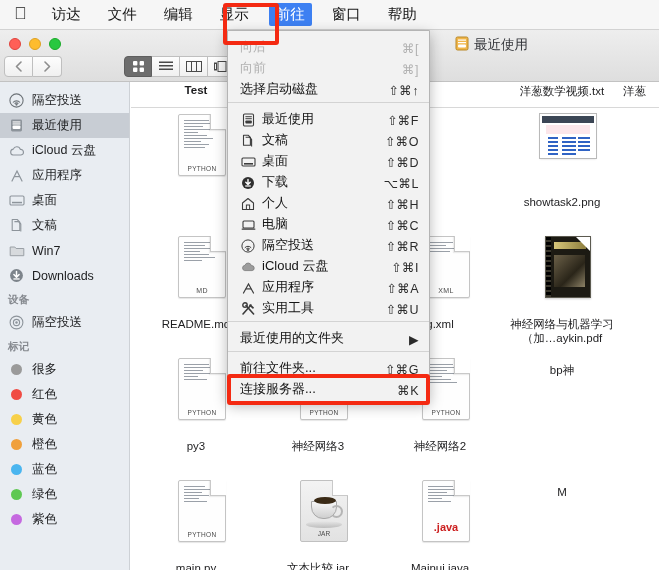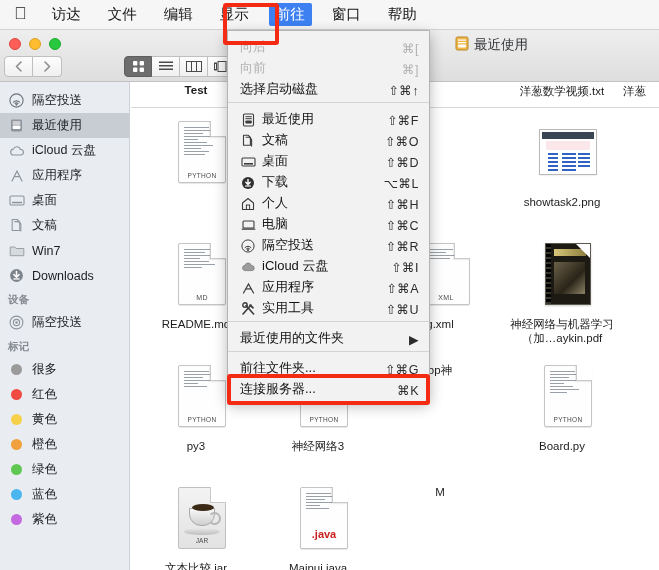--- a/index.html
+++ b/index.html
@@ -109,21 +109,21 @@
   .grid {
     position: absolute; left: 0; top: 0; width: 528px;
     display: grid; grid-template-columns: repeat(5, 122px);
     column-gap: 0px; row-gap: 0px; padding-left: 4px;
   }
   .cell {
     width: 122px; height: 122px; position: relative;
     display: flex; flex-direction: column; align-items: center;
     justify-content: flex-start; padding-top: 6px;
   }
-  .cell .thumb { height: 76px; display: flex; align-items: center; justify-content: center; margin-left: 12px; }
+  .cell .thumb { height: 76px; display: flex; align-items: flex-start; justify-content: center; margin-left: 12px; }
   .cell .lbl {
     font-size: 11.5px; color: #1d1d1f; text-align: center; line-height: 14px;
     margin-top: 5px; width: 112px; word-break: break-all;
   }
 
   
   .doc {
     width: 48px; height: 62px; background: #fefefe;
     border: 1px solid #c4c4c4; border-radius: 2px;
     position: relative; box-shadow: 0 1px 1px rgba(0,0,0,.10);
@@ -440,29 +440,29 @@
         <span>黄色</span>
       </div>
       <div class="sb-item">
         <span class="sb-ico">
             <span class="dot" style="background:#f0a03c"></span>
           </span>
         <span>橙色</span>
       </div>
       <div class="sb-item">
         <span class="sb-ico">
+            <span class="dot" style="background:#4ab5ef"></span>
+          </span>
+        <span>蓝色</span>
+      </div>
+      <div class="sb-item">
+        <span class="sb-ico">
             <span class="dot" style="background:#5fc853"></span>
           </span>
         <span>绿色</span>
-      </div>
-      <div class="sb-item">
-        <span class="sb-ico">
-            <span class="dot" style="background:#4ab5ef"></span>
-          </span>
-        <span>蓝色</span>
       </div>
       <div class="sb-item">
         <span class="sb-ico">
             <span class="dot" style="background:#c569e0"></span>
           </span>
         <span>紫色</span>
       </div>
     </div>
 
     <div class="files">
@@ -597,20 +597,37 @@
                   <i style="width:78%"></i>
                   <i style="width:40%"></i>
                   <i style="width:66%"></i>
                 </div>
                 <div class="kind">PYTHON</div>
               </div>
           </div>
           <div class="lbl">神经网络3</div>
         </div>
         <div class="cell">
+          <div class="thumb">
+            <div class="doc">
+                <div class="lines">
+                  <i style="width:70%"></i>
+                  <i style="width:85%"></i>
+                  <i style="width:55%"></i>
+                  <i style="width:78%"></i>
+                  <i style="width:40%"></i>
+                  <i style="width:66%"></i>
+                  <i style="width:82%"></i>
+                </div>
+                <div class="kind">PYTHON</div>
+              </div>
+          </div>
+          <div class="lbl">神经网络2</div>
+        </div>
+        <div class="cell">
 
           <div class="lbl">bp神</div>
         </div>
 
         <div class="cell">
           <div class="thumb">
             <div class="doc">
                 <div class="lines">
                   <i style="width:70%"></i>
                   <i style="width:85%"></i>

